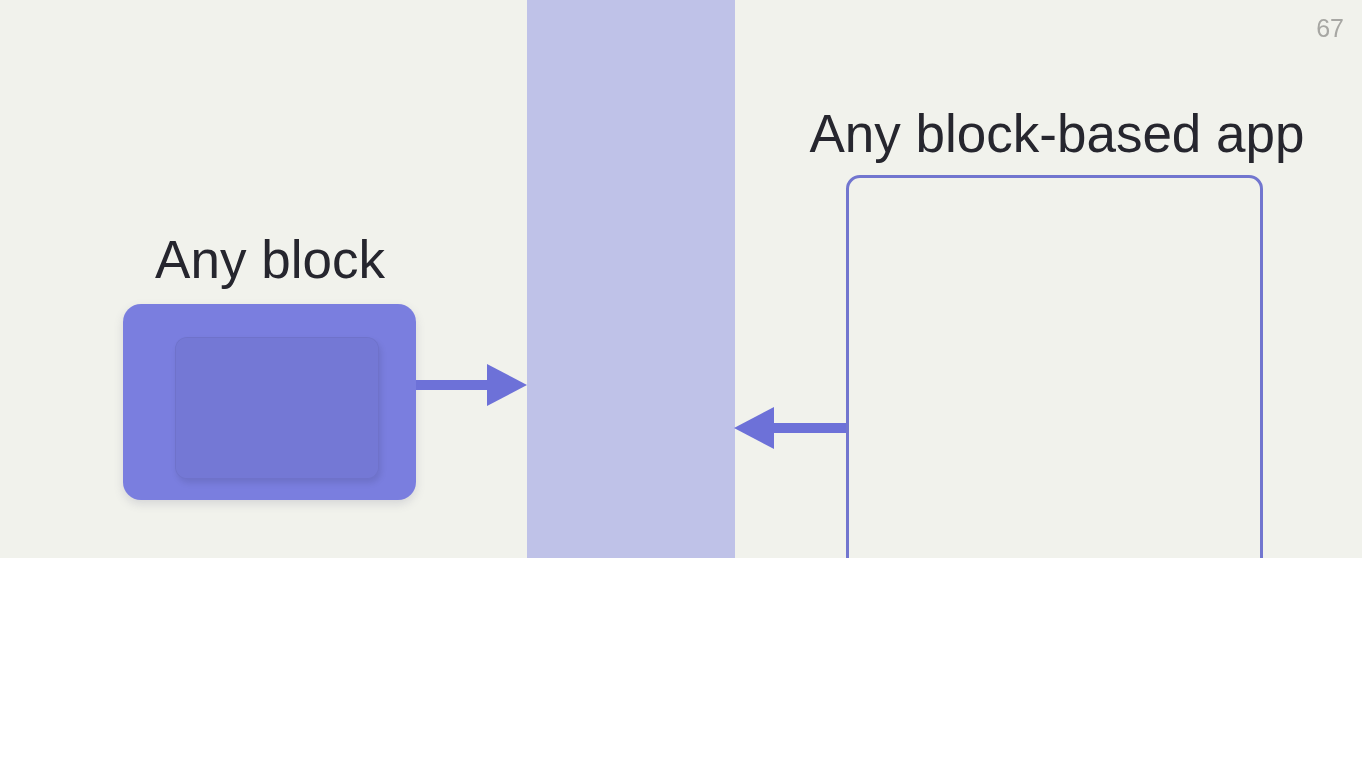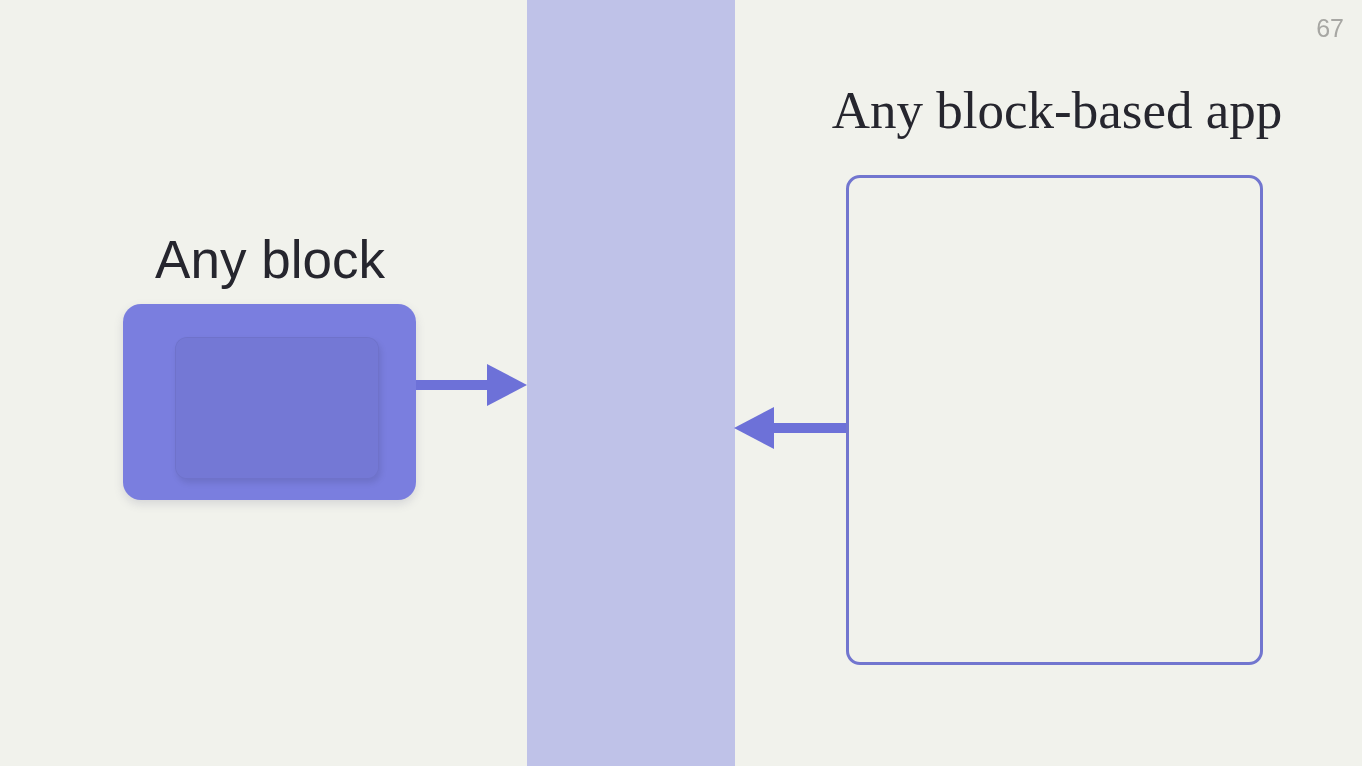--- a/index.html
+++ b/index.html
@@ -2,21 +2,21 @@
 <html style="--bg: #F1F2EC; --band: #BFC2E8; --block-fill: #7A7EDF; --arrow: #6D71D8; --box-border: #7276CF; --title-text: #26262E; --page-number-color: #A7A7A3;"><head>
 <meta charset="utf-8">
 <style>
   html, body {
     margin: 0;
     padding: 0;
   }
   .slide {
     position: relative;
     width: 1362px;
-    height: 766px;
+    height: 558px;
     background: var(--bg, #F1F2EC);
     overflow: hidden;
     font-family: "Liberation Sans", sans-serif;
   }
   .band {
     position: absolute;
     left: 527px;
     top: 0;
     width: 208px;
     height: 766px;
@@ -40,22 +40,21 @@
     white-space: nowrap;
     transform: translateX(-50%);
   }
   .title-left {
     left: 270px;
     top: 233px;
     text-align: right;
   }
   .title-right {
     left: 1057px;
-    top: 84px;
-    font-family: Liberation Serif, serif;
+    top: 107px;
   }
   .block {
     position: absolute;
     left: 123px;
     top: 304px;
     width: 293px;
     height: 196px;
     border-radius: 18px;
     background: var(--block-fill, #7A7EDF);
     box-shadow: 0 4px 10px rgba(90, 90, 120, 0.18);

